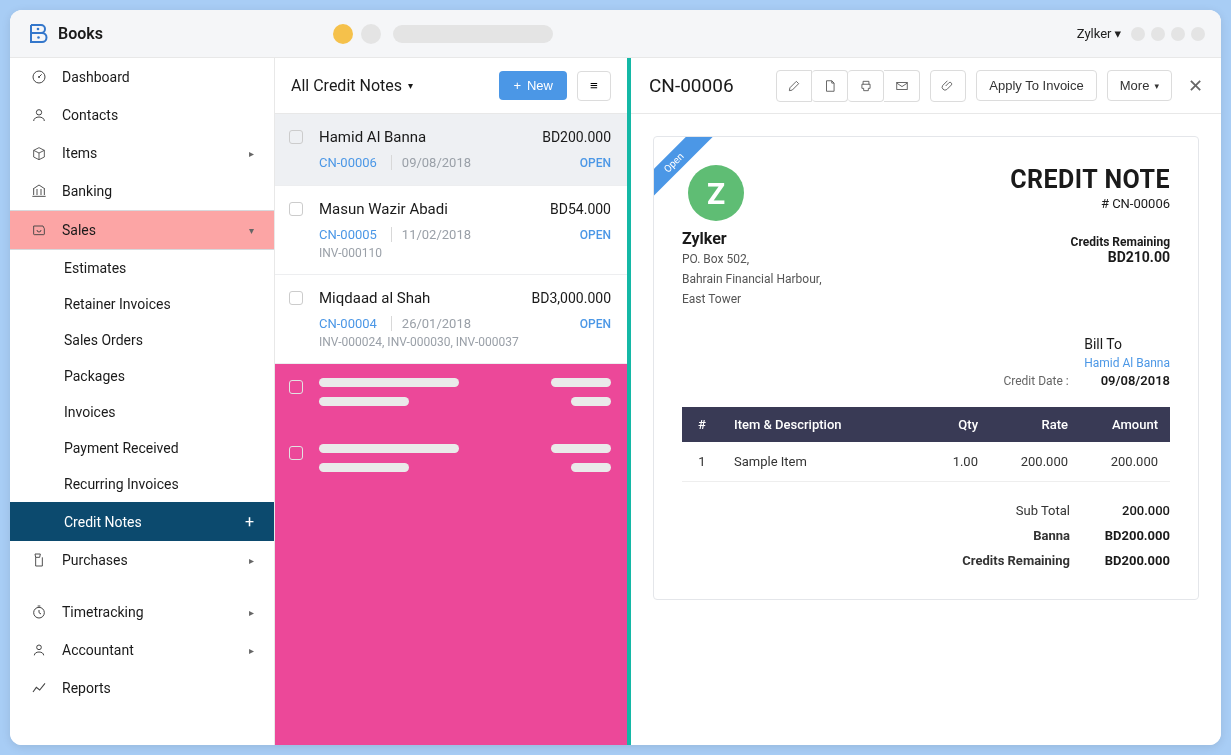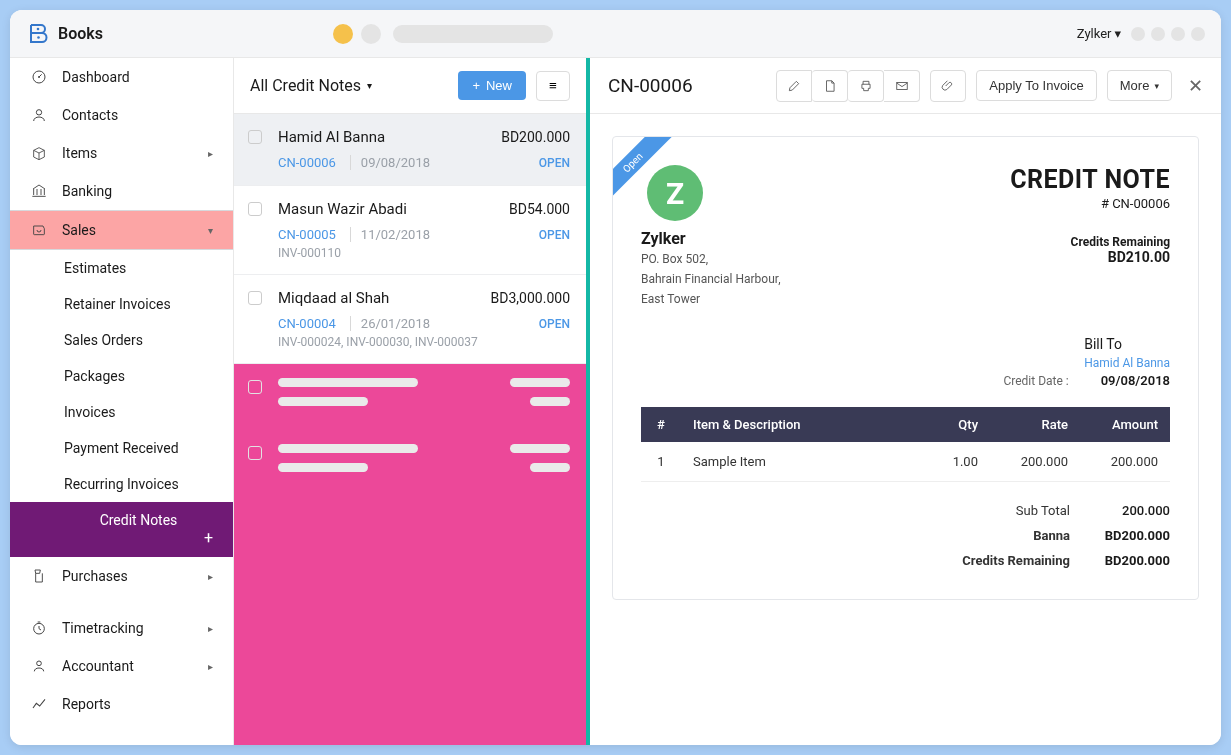--- a/index.html
+++ b/index.html
@@ -17,27 +17,27 @@
 .topbar-pill { width: 160px; height: 18px; border-radius: 10px; background: #e4e4e4; margin-left: 12px; }
 .topbar-right { margin-left: auto; display: flex; align-items: center; gap: 10px; }
 .org-select { font-size: 13px; color: #222; cursor: pointer; display: flex; align-items: center; gap: 3px; }
 .topbar-small-dots { display: flex; gap: 6px; }
 .small-dot { width: 14px; height: 14px; border-radius: 50%; background: #e4e4e4; }
 
 
 .main { flex: 1; display: flex; overflow: hidden; }
 
 
-.sidebar { width: 224px; background: #fff; border-right: 1px solid #e8e8e8; overflow-y: auto; }
+.sidebar { width: 265px; background: #fff; border-right: 1px solid #e8e8e8; overflow-y: auto; }
 .nav-item { display: flex; align-items: center; padding: 10px 20px; font-size: 14px; color: #1a1a1a; cursor: pointer; gap: 14px; }
 .nav-item .chev { margin-left: auto; font-size: 10px; color: #666; }
 .nav-icon { width: 18px; height: 18px; display: flex; align-items: center; justify-content: center; color: #444; }
 .nav-item.expanded { background: #fca5a5; border-top: 1px solid #d7d8dc; border-bottom: 1px solid #d7d8dc; }
 .subnav-item { padding: 10px 20px 10px 54px; font-size: 14px; color: #1a1a1a; cursor: pointer; }
-.subnav-item.active { background: #701a75; color: #fff; display: flex; align-items: center; flex-direction: column; }
+.subnav-item.active { background: #0c4a6e; color: #fff; display: flex; align-items: center; }
 .subnav-item.active .plus { margin-left: auto; font-size: 16px; }
 .nav-sep { height: 14px; }
 
 
 .list-pane { width: 356px; background: #ec4899; border-right: 4px solid #14b8a6; display: flex; flex-direction: column; }
 .list-header { height: 56px; background: #fff; border-bottom: 1px solid #e8e8e8; display: flex; align-items: center; padding: 0 16px; gap: 10px; }
 .list-title { font-size: 16px; color: #1a1a1a; flex: 1; display: flex; align-items: center; gap: 6px; cursor: pointer; }
 .btn-new { background: #4b97e6; color: #fff; border: none; padding: 7px 14px; border-radius: 4px; font-size: 13px; display: flex; align-items: center; gap: 6px; cursor: pointer; }
 .btn-menu { border: 1px solid #dcdcdc; background: #fff; width: 34px; height: 30px; border-radius: 4px; display: flex; align-items: center; justify-content: center; cursor: pointer; }
 .list-scroll { flex: 1; overflow-y: auto; }

